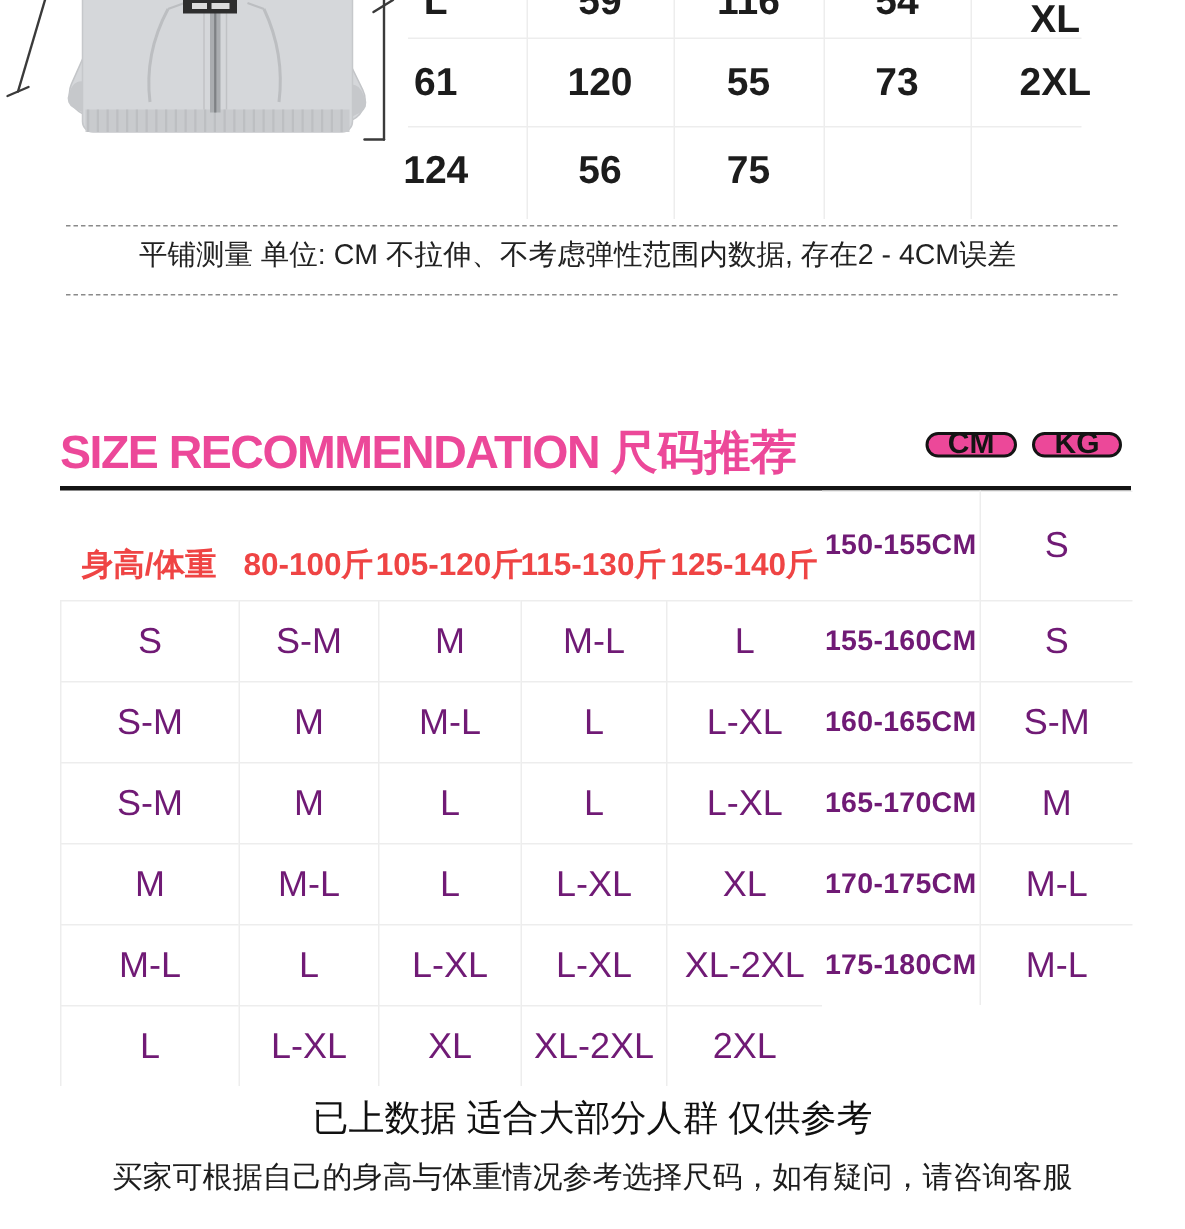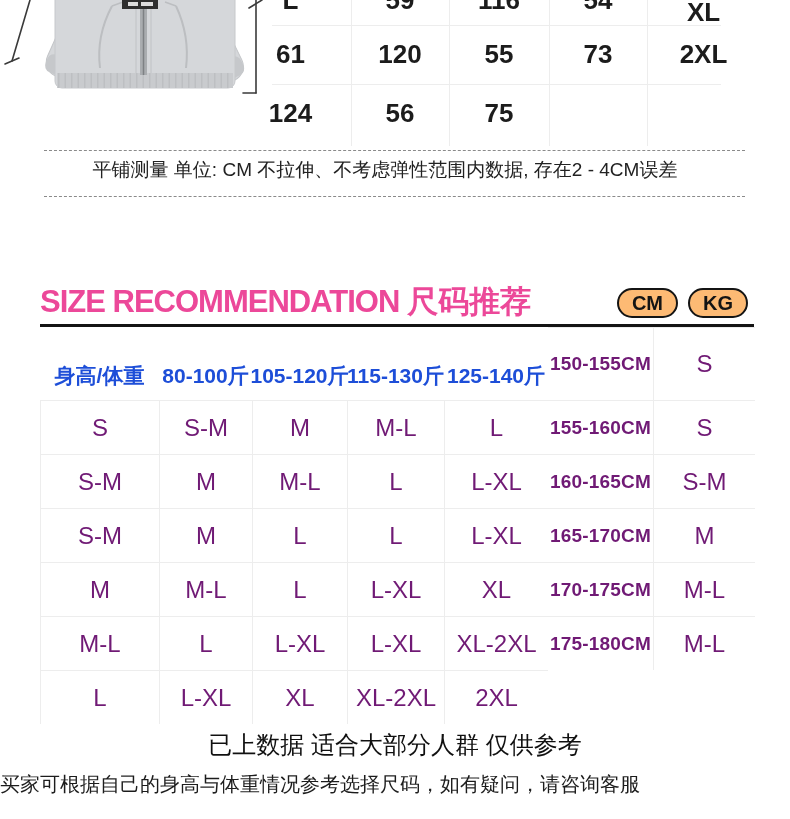--- a/index.html
+++ b/index.html
@@ -29,50 +29,50 @@
     font-size:19px;font-weight:500;color:#222;
   }
   
   #rec-title{
     position:absolute;left:40px;top:285px;margin:0;font-size:31px;line-height:34px;
     font-weight:bold;color:#ec4899;letter-spacing:-1px;white-space:nowrap;
   }
   #rec-title .zh{letter-spacing:0;margin-left:8px;}
   #unit-buttons{position:absolute;right:42px;top:288px;display:flex;gap:10px;}
   .unit-btn{
-    box-sizing:border-box;height:30px;min-width:55px;padding:0 13px;
-    border:2px solid #141414;border-radius:15px;background:#fdba74;
+    box-sizing:border-box;height:17px;min-width:55px;padding:0 13px;
+    border:2px solid #141414;border-radius:15px;background:#ec4899;
     display:flex;align-items:center;justify-content:center;
     font-family:inherit;font-size:20px;font-weight:600;color:#141414;cursor:pointer;
   }
   #table-top-border{position:absolute;left:40px;top:324px;width:714px;height:3px;background:#141414;}
   
   #rec-table{
     position:absolute;left:40px;top:327px;width:715px;
     display:grid;grid-template-columns:119px 93px 95px 97px 104px 105px 102px;
     grid-auto-rows:54px;grid-template-rows:73px;
   }
   .rec-head{
     display:flex;align-items:flex-end;justify-content:center;padding-bottom:10px;
-    box-sizing:border-box;font-size:21px;font-weight:600;color:#1d4ed8;white-space:nowrap;
+    box-sizing:border-box;font-size:21px;font-weight:600;color:#ef4444;white-space:nowrap;
   }
   .rec-head.first{font-weight:700;}
   .rec-cell{
     display:flex;align-items:center;justify-content:center;box-sizing:border-box;
     border-top:1px solid #ededed;font-size:24px;font-weight:500;color:#701a75;
   }
   .rec-cell.vsep{border-left:1px solid #ededed;}
   .rec-cell.rowlabel{font-size:19px;font-weight:700;letter-spacing:.2px;}
   
   #disclaimer-title{
     position:absolute;left:0;top:729px;width:790px;text-align:center;
     font-size:24px;font-weight:400;color:#101010;
   }
   #disclaimer-note{
-    position:absolute;left:0;top:771px;width:790px;text-align:left;
+    position:absolute;left:0;top:771px;width:790px;text-align:center;
     font-size:20px;font-weight:500;color:#1c1c1c;
   }
 </style>
 </head>
 <body>
 
 <div id="app">
 
   <div id="hero">
     <svg id="product-photo" width="265" height="150" viewBox="0 0 265 150" aria-hidden="true">

